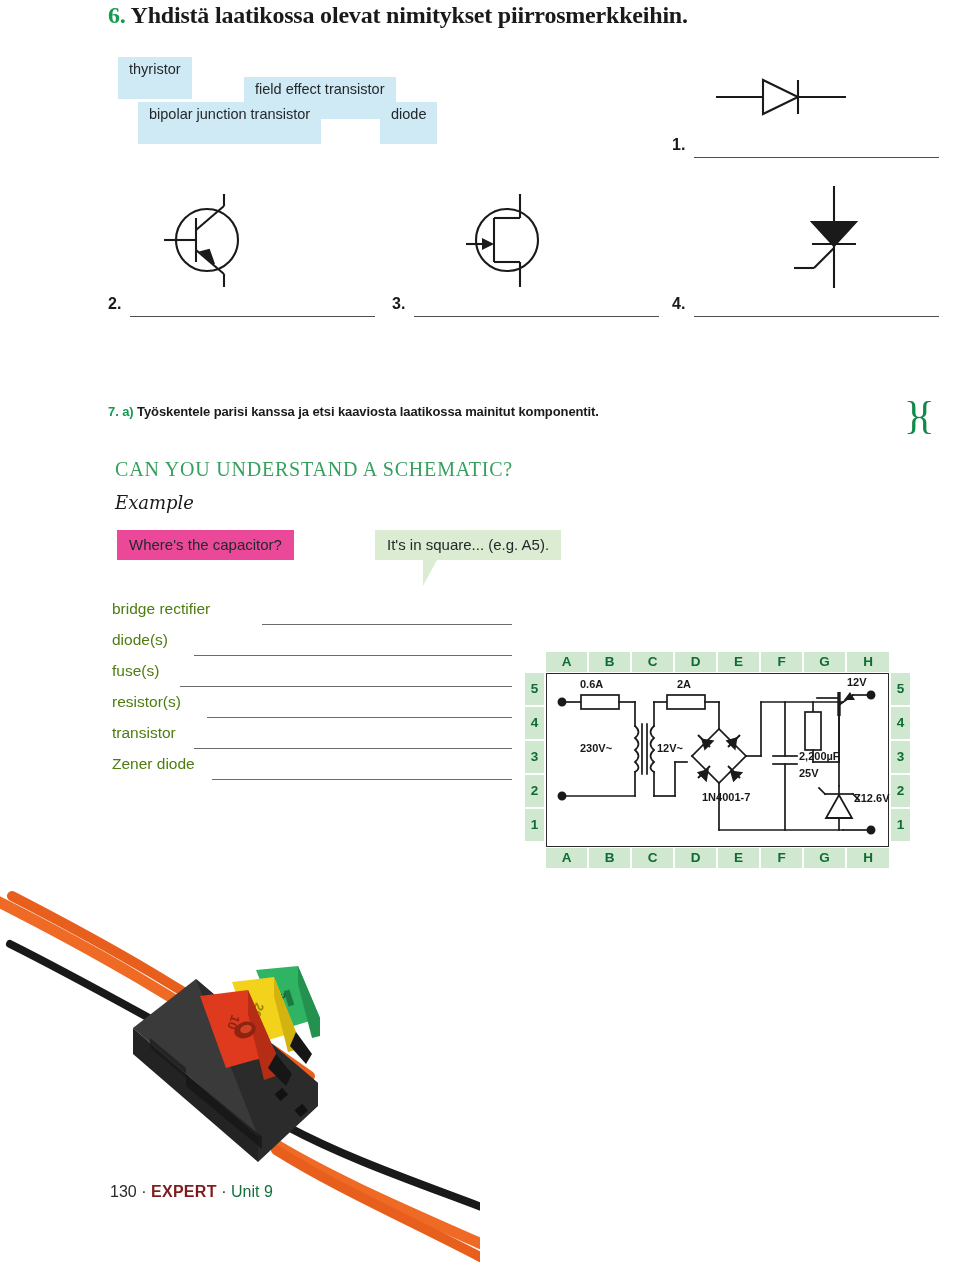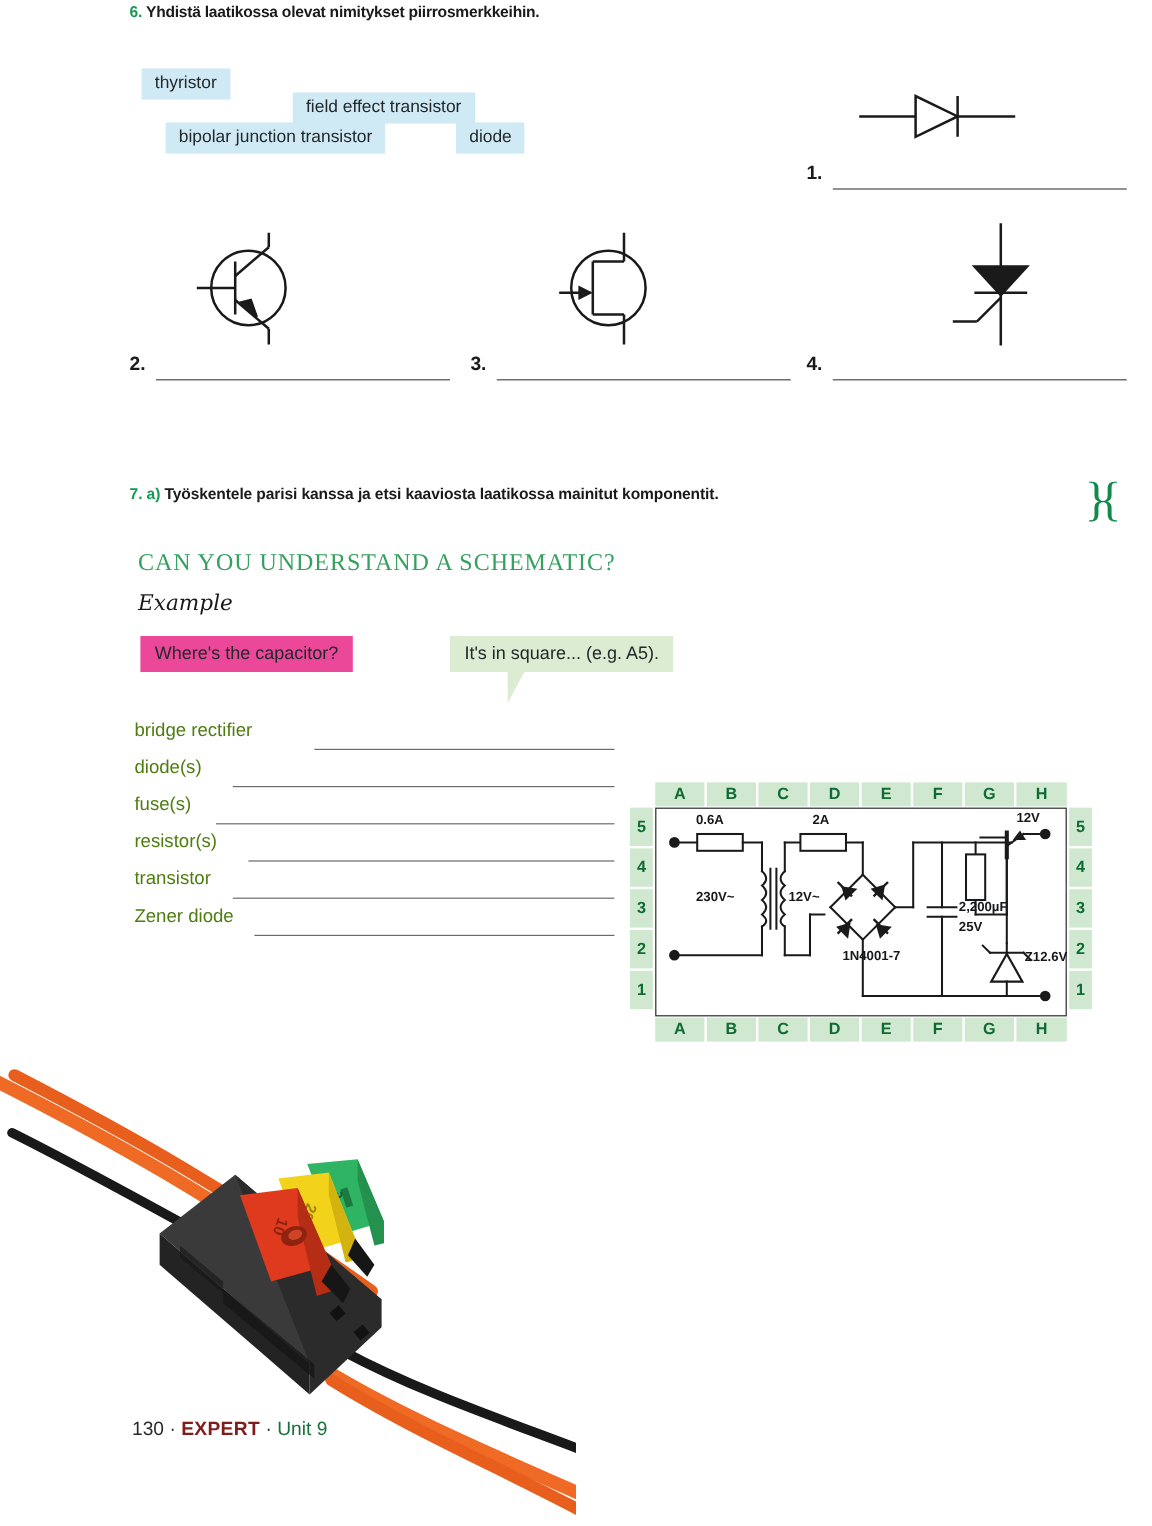--- a/index.html
+++ b/index.html
@@ -14,35 +14,36 @@
     font-family: "Liberation Sans", sans-serif;
     color: #1a1a1a;
     overflow: hidden;
   }
   .page { position: absolute; inset: 0; }
 
   
   .ex6-head {
     position: absolute;
     left: 108px; top: 2px;
-    font-size: 13px;
+    font-size: 24px;
     font-weight: bold;
     letter-spacing: -0.2px;
     color: #1a1a1a;
     white-space: nowrap;
+    font-family: Liberation Serif, serif;
   }
   .ex6-num { color: #169a52; font-weight: bold; }
 
   
   .chip {
     position: absolute;
     background: #cfe9f5;
     font-size: 14.5px;
     color: #23282b;
-    padding: 4px 11px 5px 11px;
+    padding: 4px 11px 21px 11px;
     white-space: nowrap;
     line-height: 1.15;
   }
   #chip-thyristor { left: 118px; top: 57px; }
   #chip-fet       { left: 244px; top: 57px; margin-top: 20px; }
   #chip-bjt       { left: 138px; top: 102px; }
   #chip-diode     { left: 380px; top: 102px; }
 
   
   .symbol { position: absolute; }

